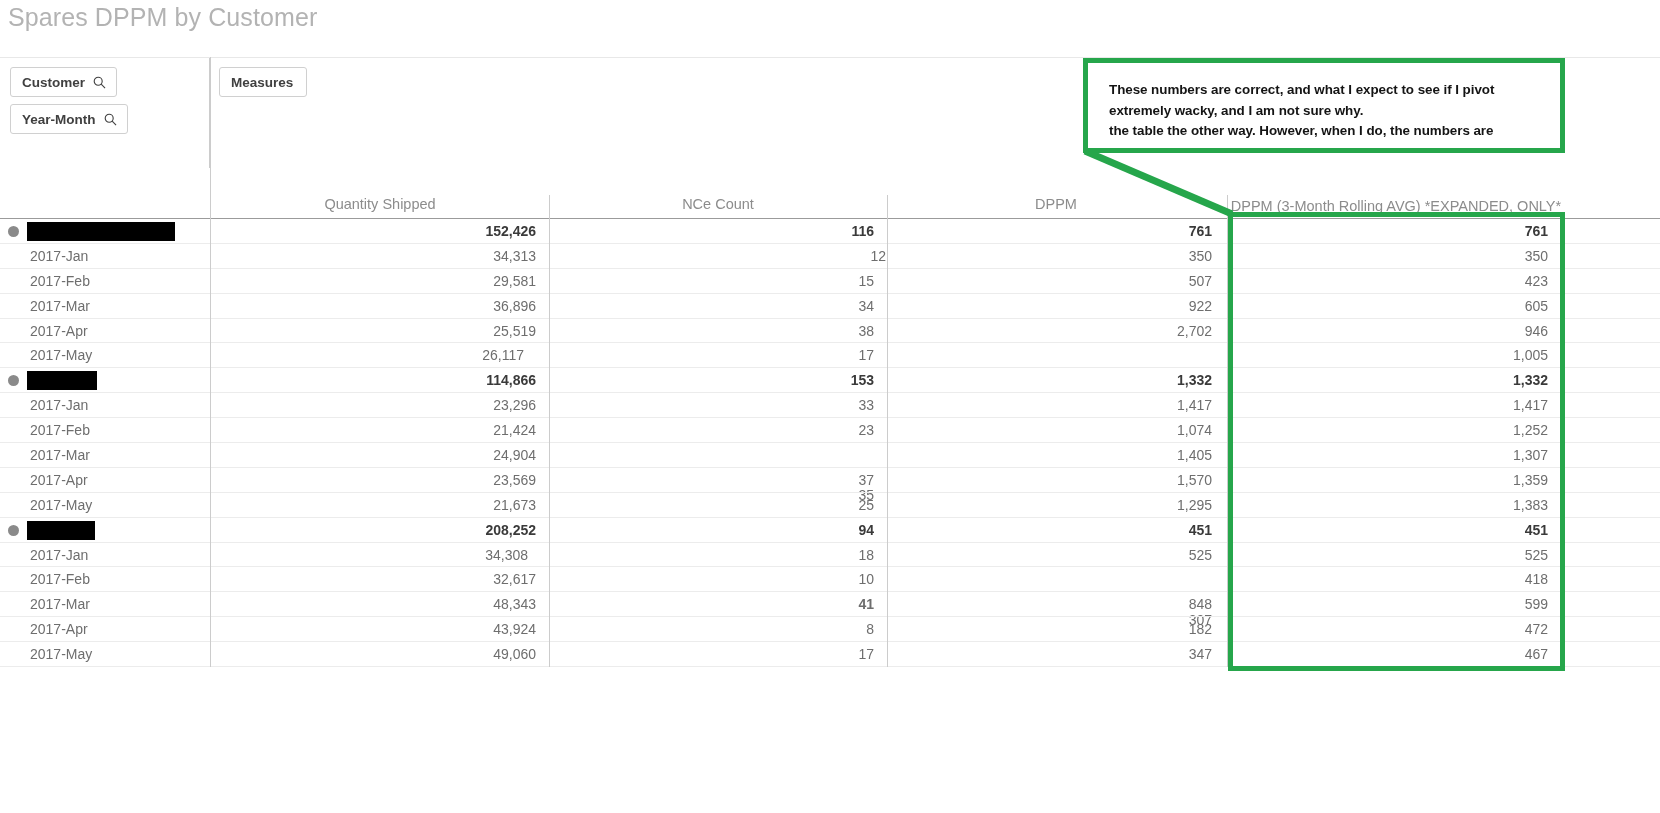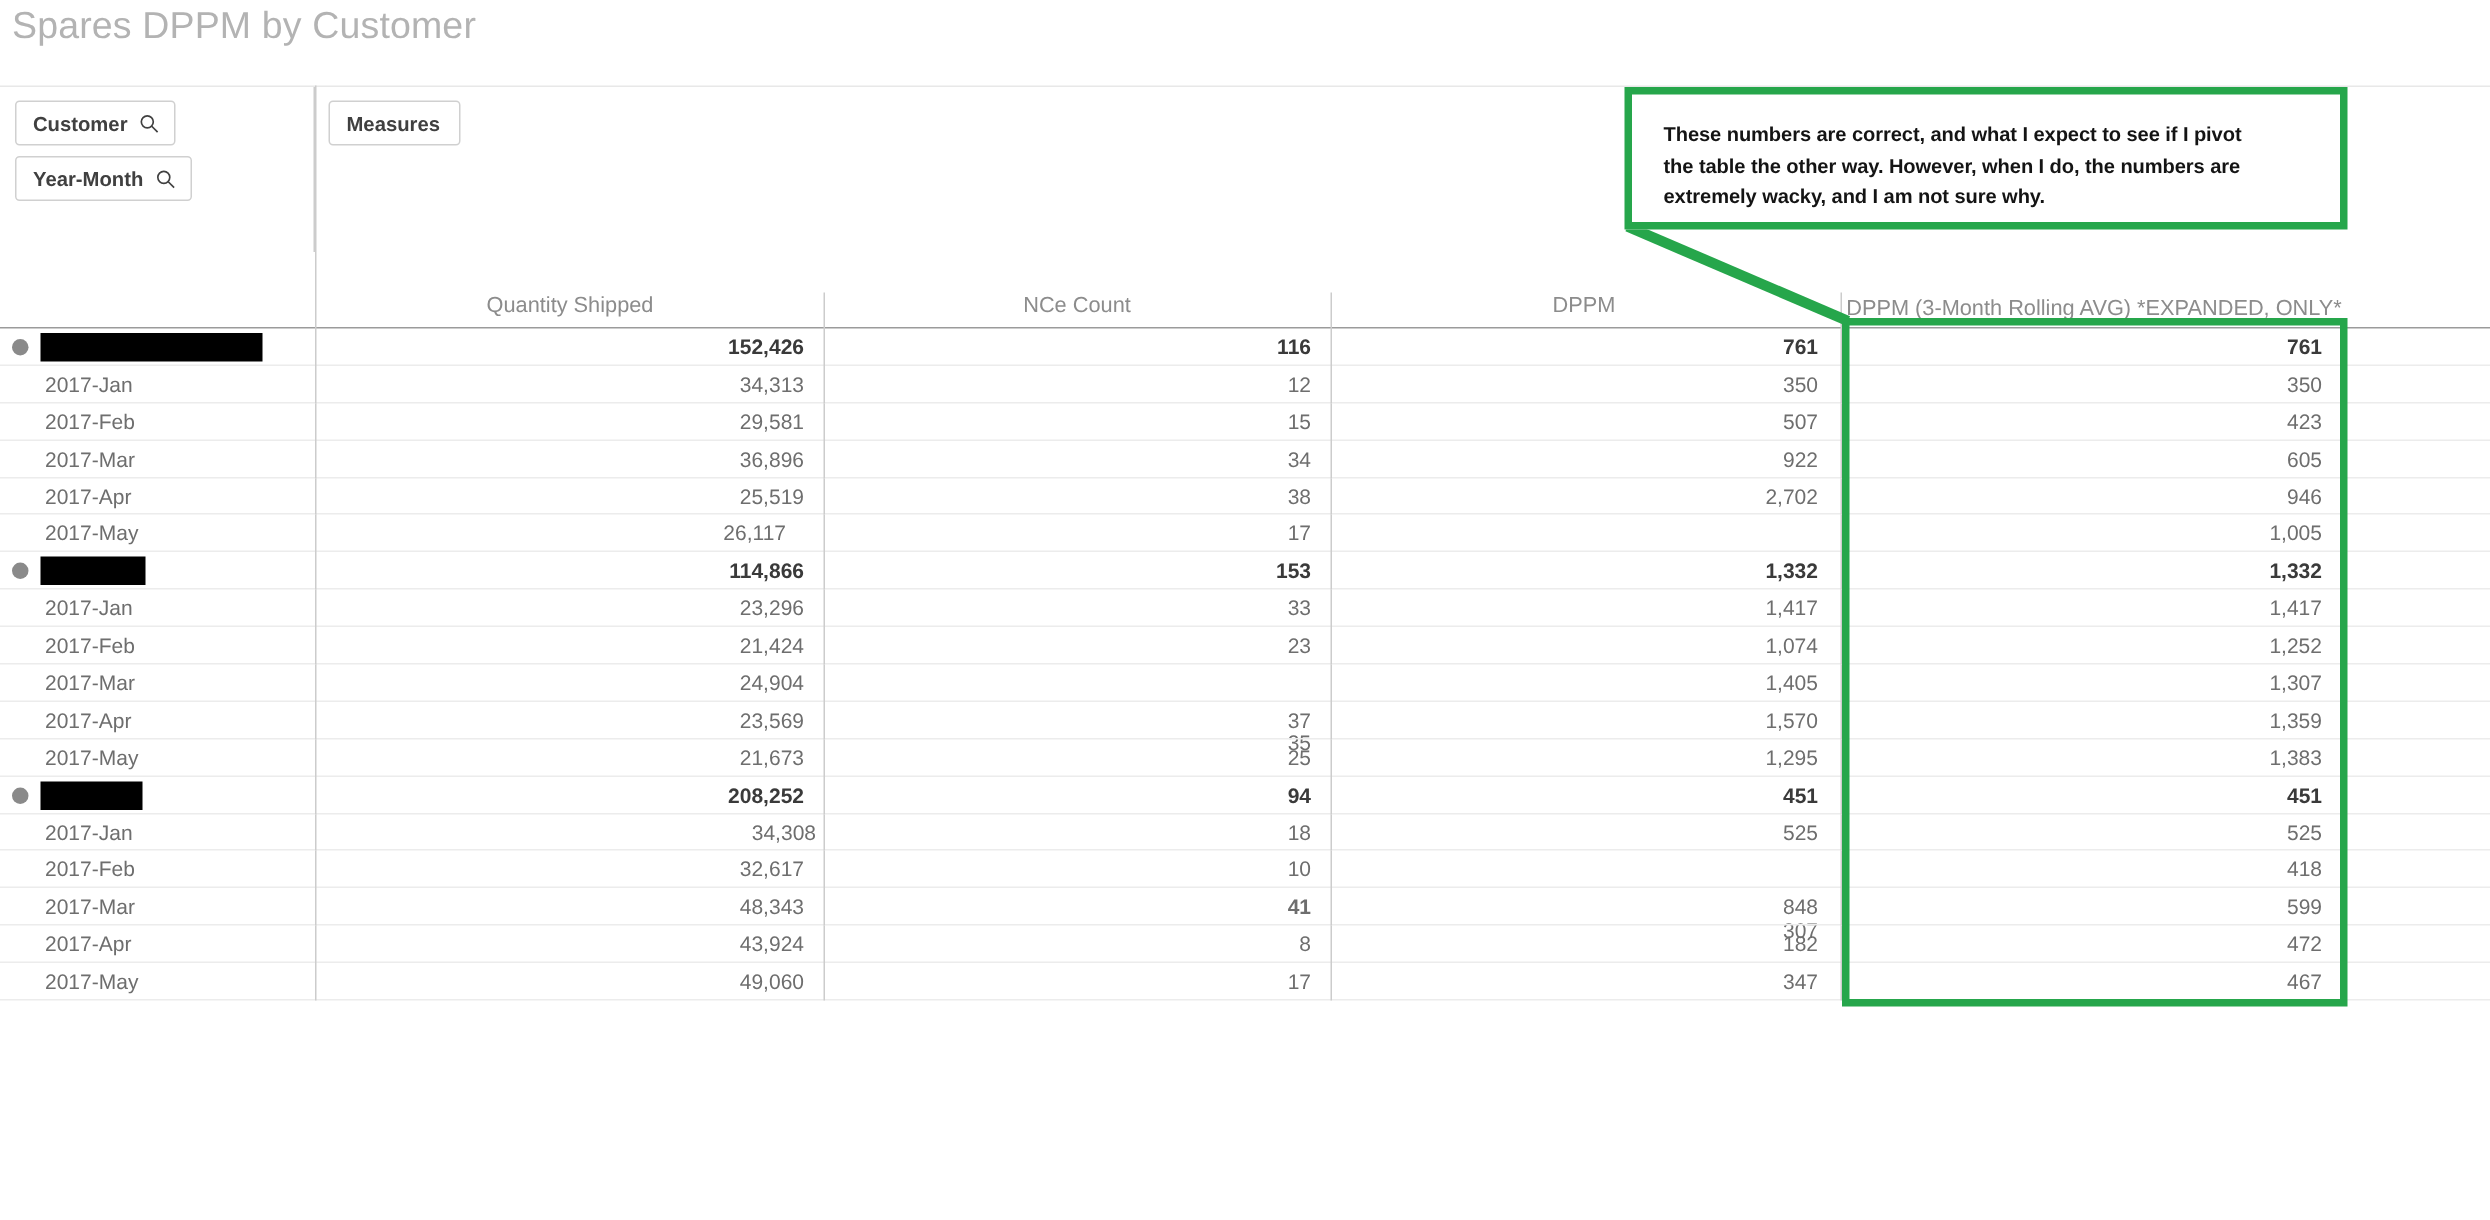--- a/index.html
+++ b/index.html
@@ -264,21 +264,21 @@
           <div class="cell num col-dppm" style="padding-right: 12px;">761</div>
           <div class="cell num col-roll" style="padding-right: 16px;">761</div>
         </div>
         <div class="row">
           <div class="colsep" style="left: 210px; height: 24.9px;"></div>
           <div class="colsep" style="left: 549px; height: 24.9px;"></div>
           <div class="colsep" style="left: 887px; height: 24.9px;"></div>
           <div class="colsep" style="left: 1227px; height: 24.9px;"></div>
           <div class="sub-label">2017-Jan</div>
           <div class="cell num col-qty" style="padding-right: 12px;">34,313</div>
-          <div class="cell num col-nce" style="padding-right: 12px;">12</div>
+          <div class="cell num col-nce" style="">12</div>
           <div class="cell num col-dppm" style="padding-right: 12px;">350</div>
           <div class="cell num col-roll" style="padding-right: 16px;">350</div>
         </div>
         <div class="row">
           <div class="colsep" style="left: 210px; height: 24.9px;"></div>
           <div class="colsep" style="left: 549px; height: 24.9px;"></div>
           <div class="colsep" style="left: 887px; height: 24.9px;"></div>
           <div class="colsep" style="left: 1227px; height: 24.9px;"></div>
           <div class="sub-label">2017-Feb</div>
           <div class="cell num col-qty" style="padding-right: 12px;">29,581</div>
@@ -400,21 +400,21 @@
           <div class="cell num col-nce" style="padding-right: 12px;">94</div>
           <div class="cell num col-dppm" style="padding-right: 12px;">451</div>
           <div class="cell num col-roll" style="padding-right: 16px;">451</div>
         </div>
         <div class="row">
           <div class="colsep" style="left: 210px; height: 24.9px;"></div>
           <div class="colsep" style="left: 549px; height: 24.9px;"></div>
           <div class="colsep" style="left: 887px; height: 24.9px;"></div>
           <div class="colsep" style="left: 1227px; height: 24.9px;"></div>
           <div class="sub-label">2017-Jan</div>
-          <div class="cell num col-qty" style="padding-right: 20px; margin-left: 16px;">34,308</div>
+          <div class="cell num col-qty" style="padding-right: 20px;">34,308</div>
           <div class="cell num col-nce" style="padding-right: 12px;">18</div>
           <div class="cell num col-dppm" style="padding-right: 12px;">525</div>
           <div class="cell num col-roll" style="padding-right: 16px;">525</div>
         </div>
         <div class="row">
           <div class="colsep" style="left: 210px; height: 24.9px;"></div>
           <div class="colsep" style="left: 549px; height: 24.9px;"></div>
           <div class="colsep" style="left: 887px; height: 24.9px;"></div>
           <div class="colsep" style="left: 1227px; height: 24.9px;"></div>
           <div class="sub-label">2017-Feb</div>
@@ -461,18 +461,18 @@
 
   <svg class="note-leader" viewBox="0 0 300 80">
     <line x1="5" y1="3" x2="152" y2="66" stroke="#26a64b" stroke-width="7"></line>
   </svg>
 
   <div class="note-highlight"></div>
 
   <div class="note-box">
     <div class="note-text">
       <div>These numbers are correct, and what I expect to see if I pivot</div>
+      <div>extremely wacky, and I am not sure why.</div>
       <div>the table the other way. However, when I do, the numbers are</div>
-      <div>extremely wacky, and I am not sure why.</div>
     </div>
   </div>
 
 </div>
 
 </body></html>

